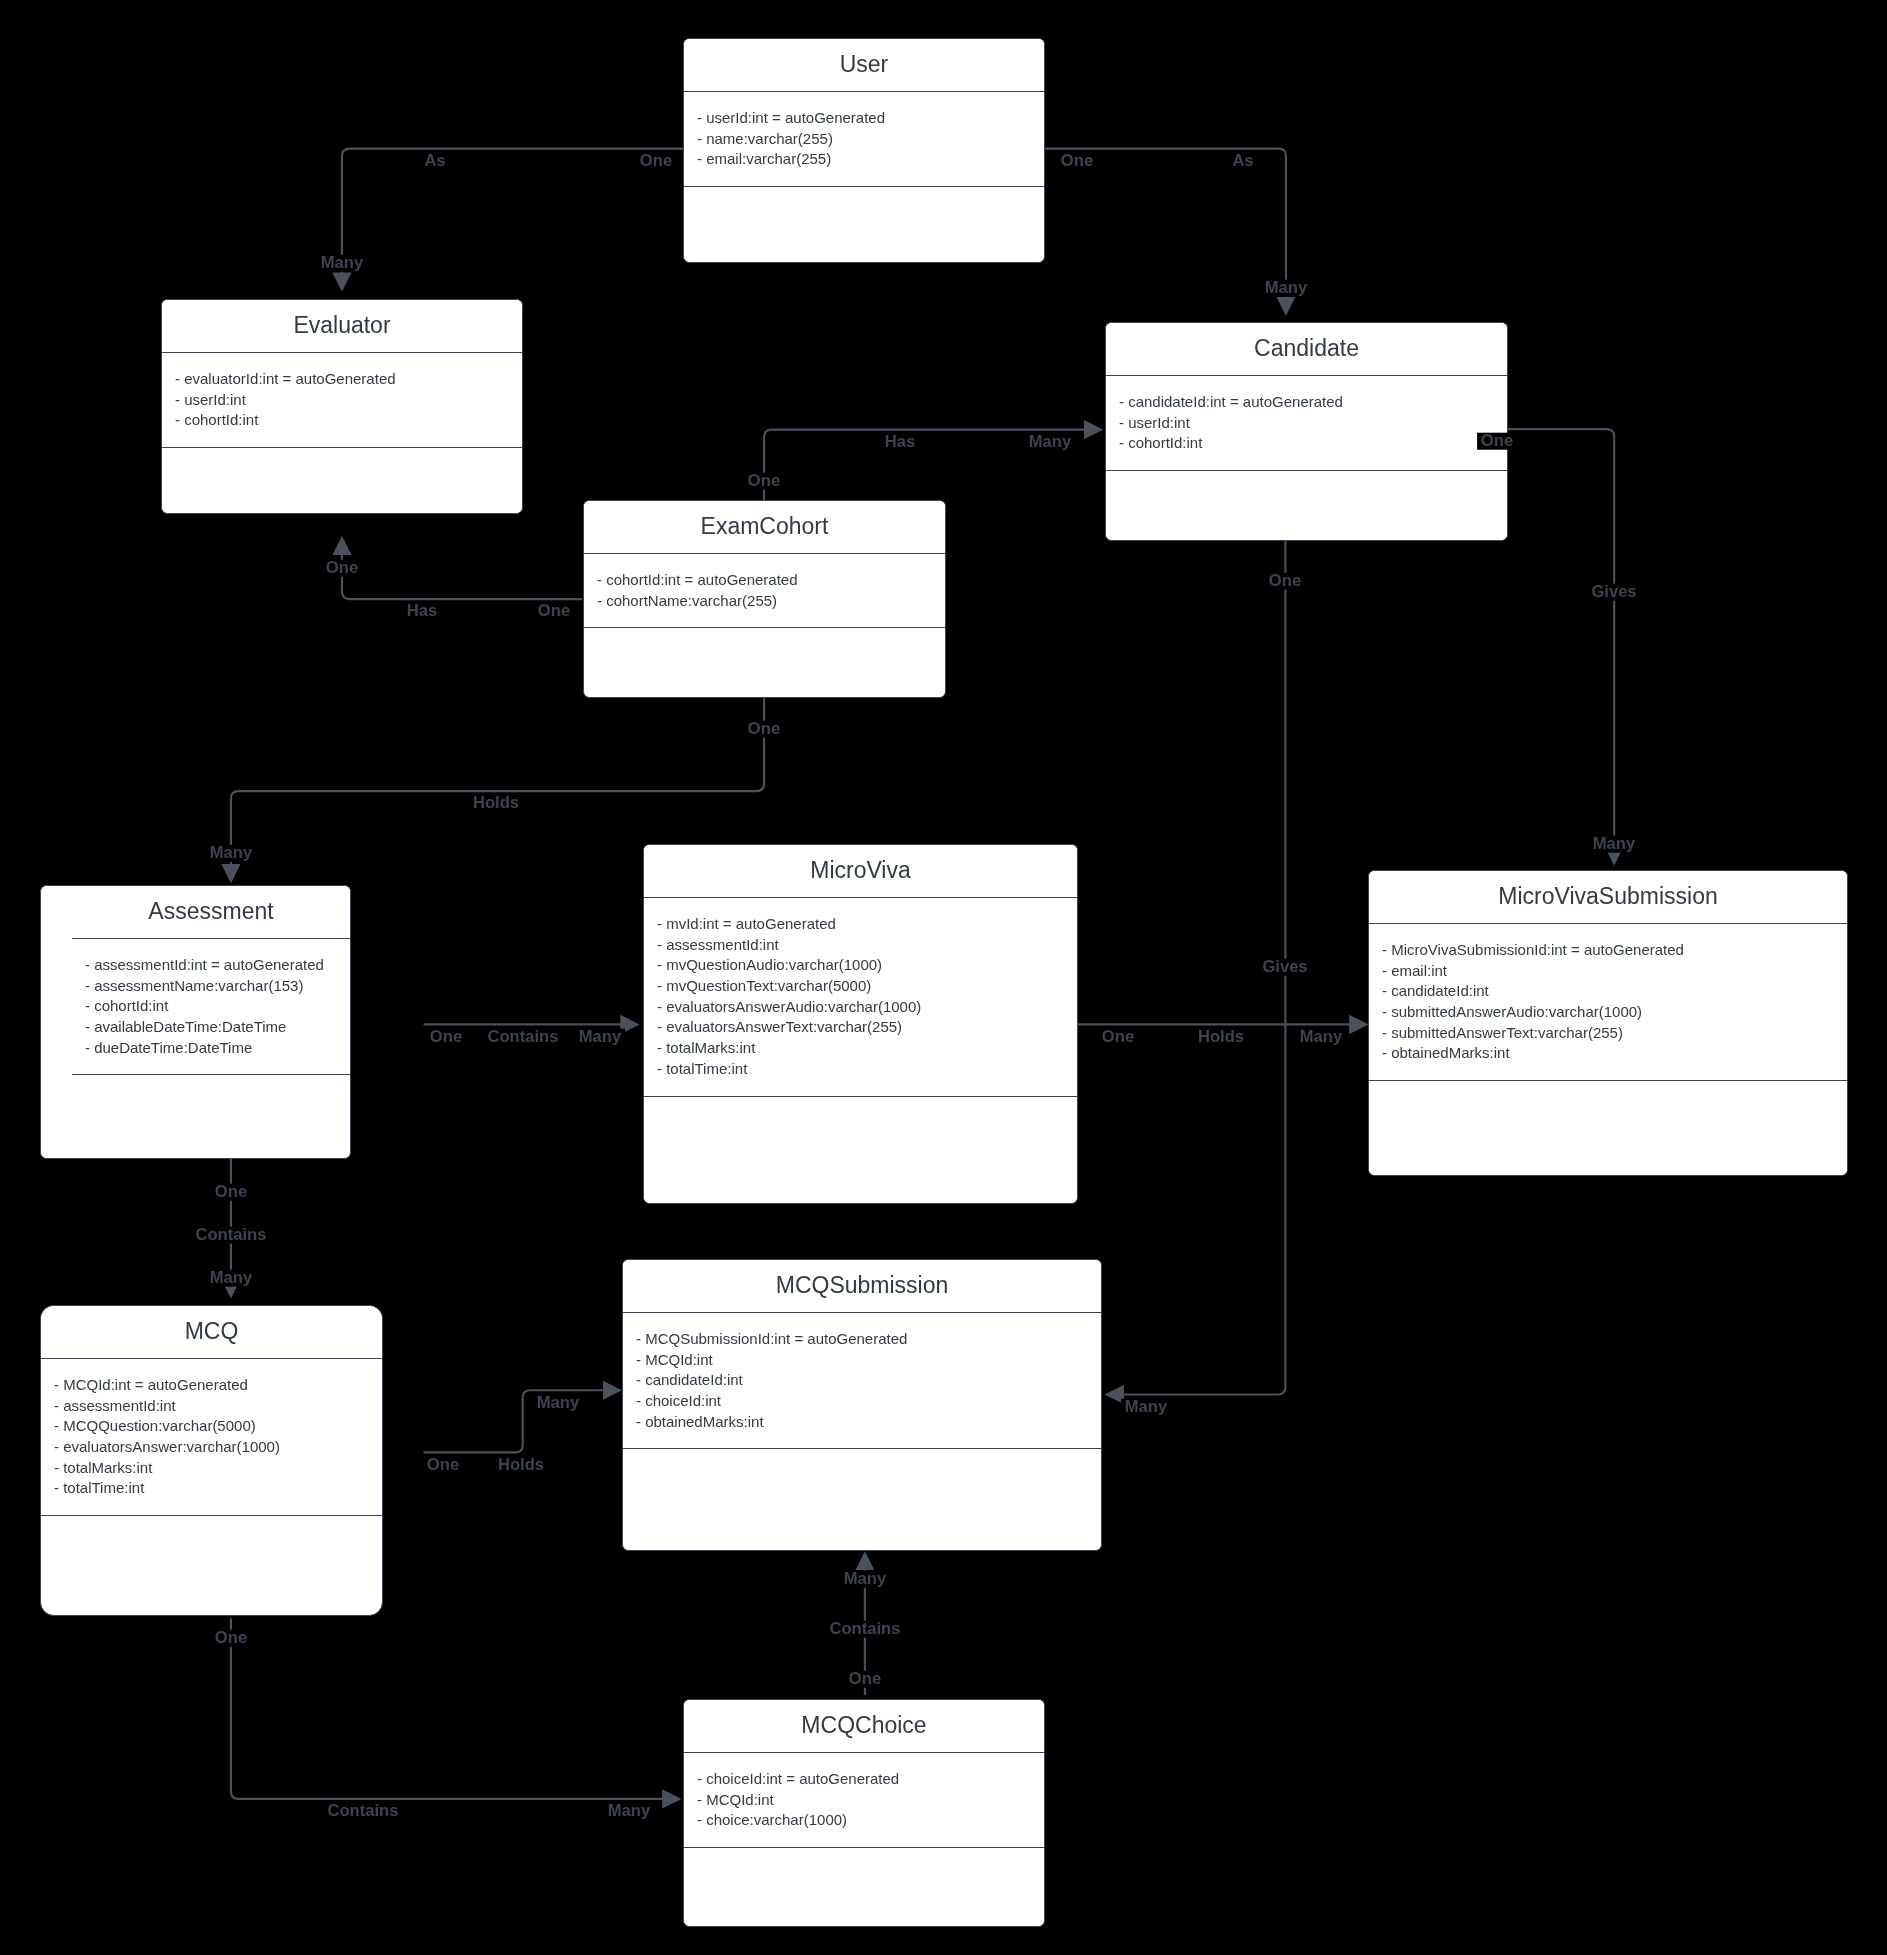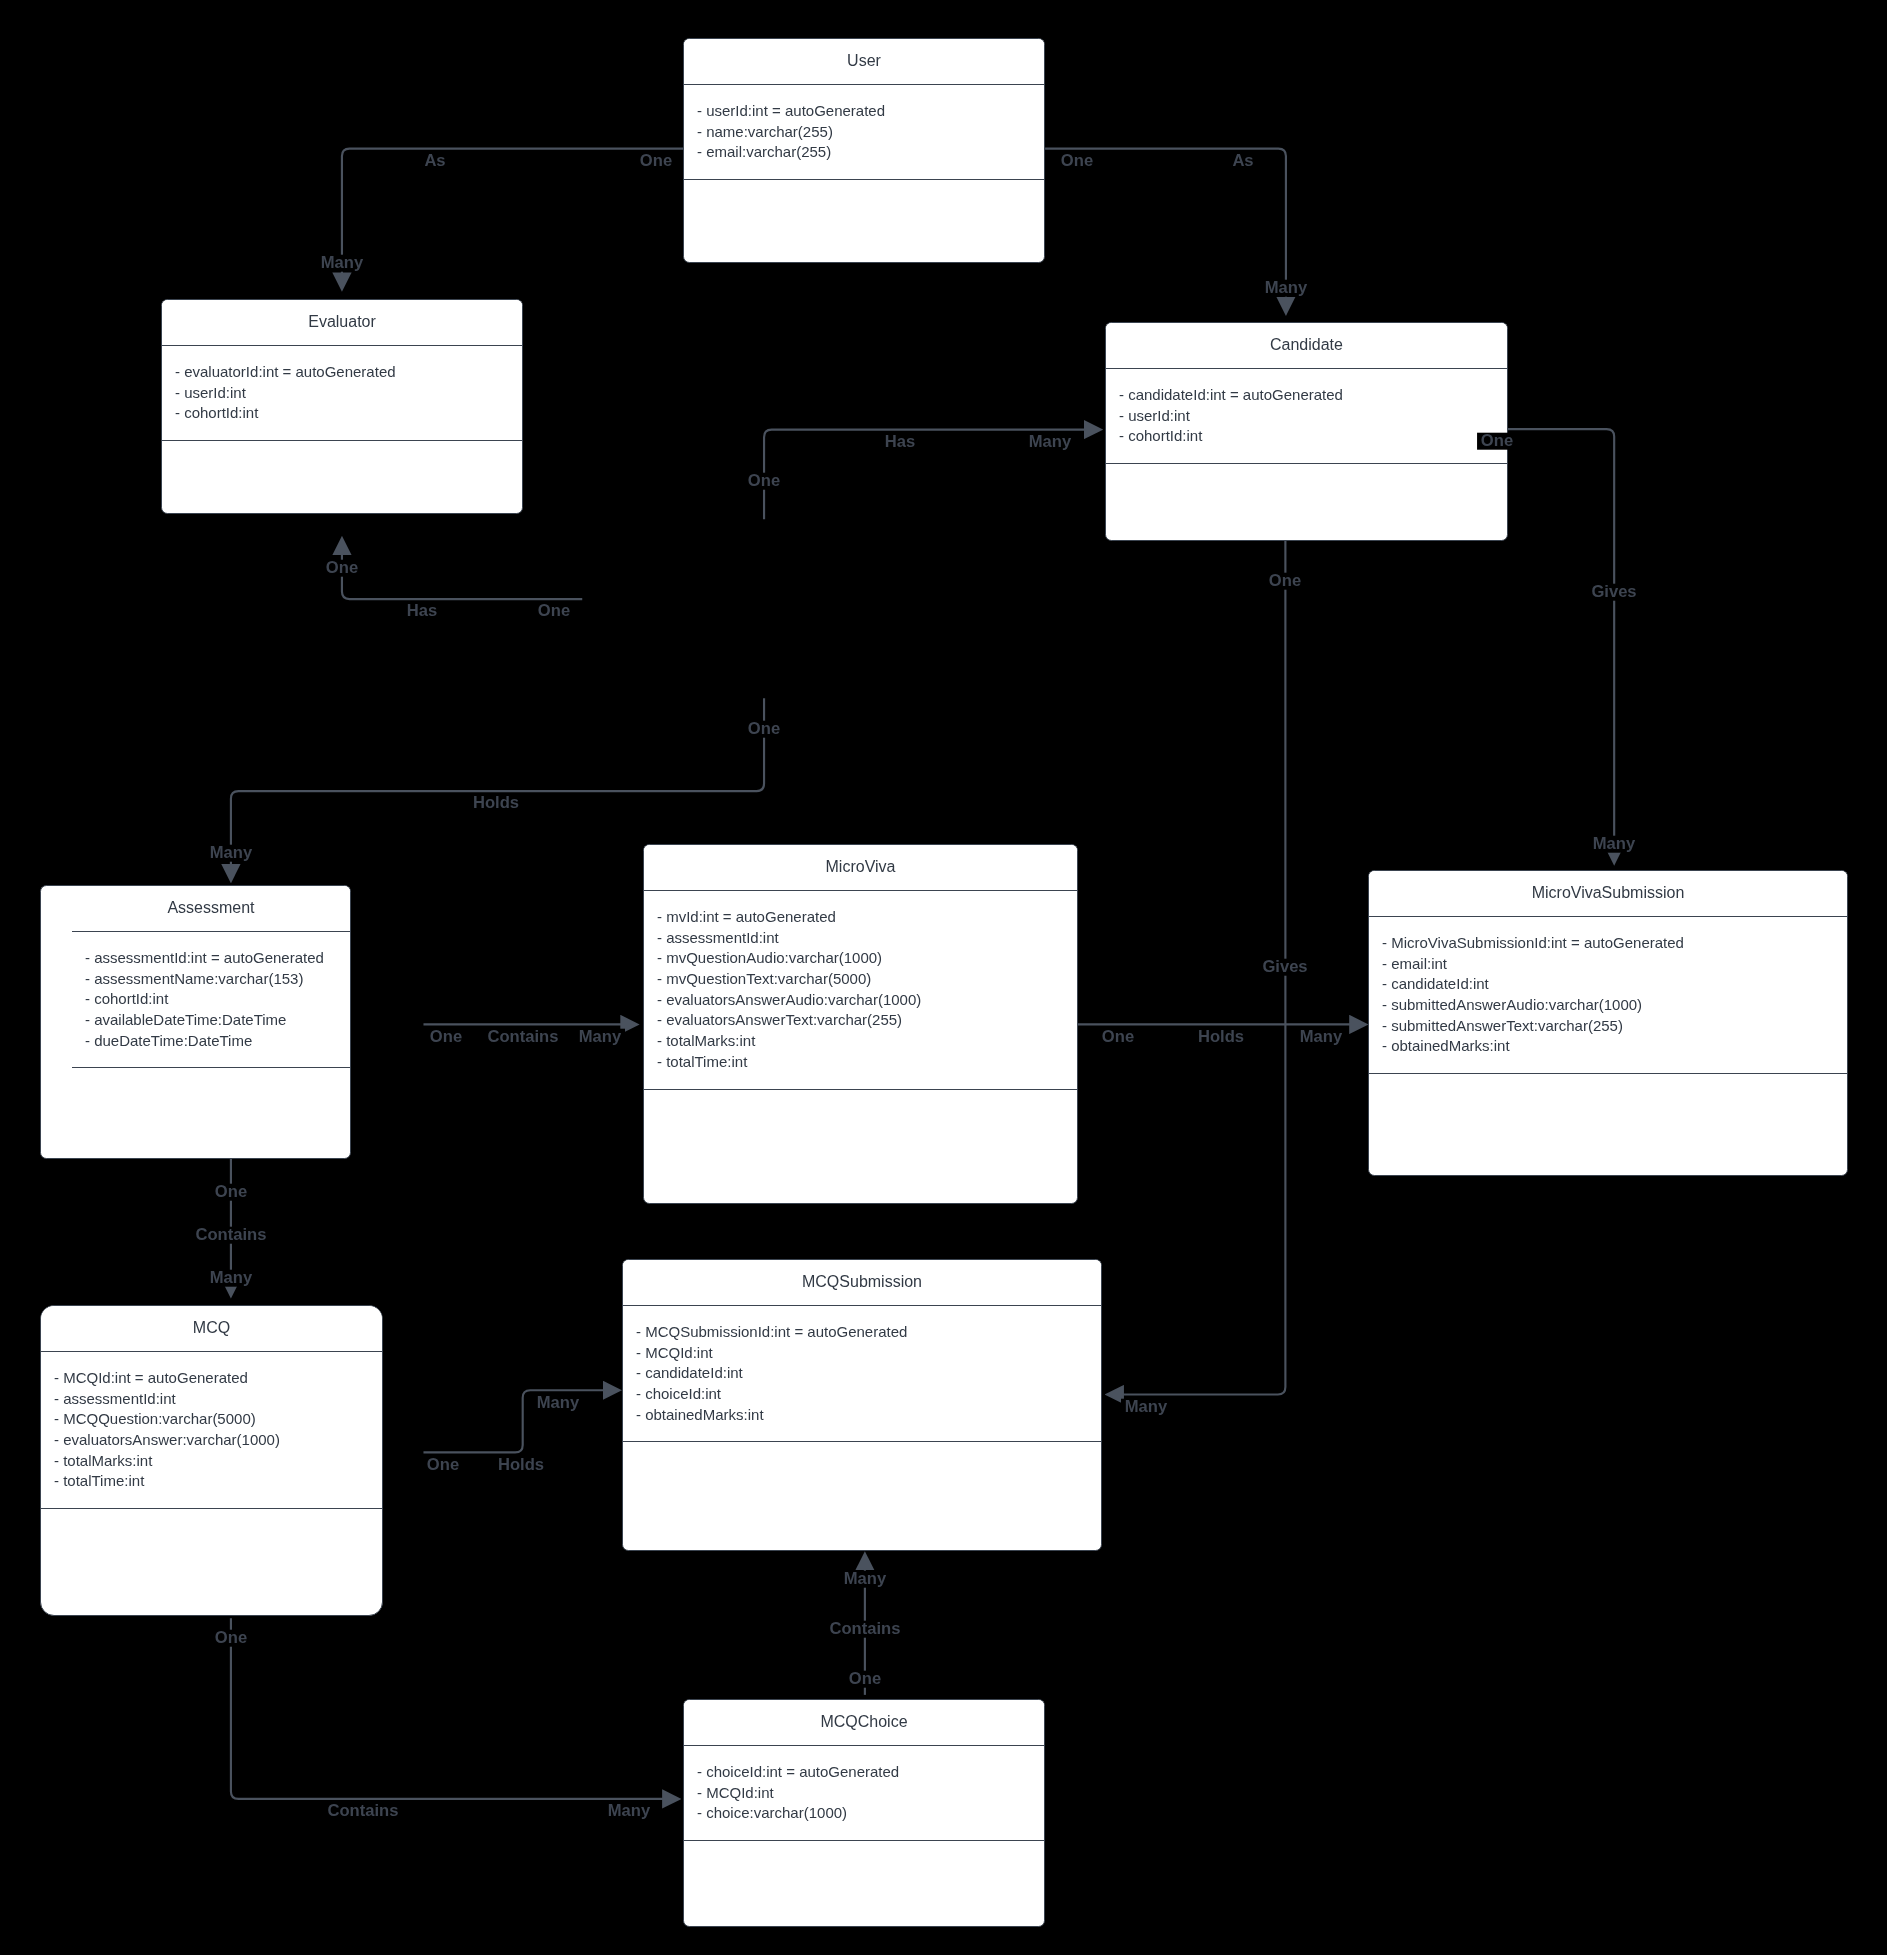--- a/index.html
+++ b/index.html
@@ -27,21 +27,21 @@
     position: absolute;
     background: #ffffff;
     border: 1.6px solid #3b4450;
     border-radius: 6.4px;
     box-sizing: border-box;
     overflow: hidden;
   }
   .uml-title {
     text-align: center;
     color: #323a45;
-    font-size: 16px;
+    font-size: 23px;
     line-height: 1.0;
     padding: 14px 5.4px 15px 5.4px;
     border-bottom: 1.6px solid #3b4450;
     background: #ffffff;
     white-space: nowrap;
   }
   .uml-attrs {
     padding: 16px 13px 16px 13px;
     border-bottom: 1.6px solid #3b4450;
     background: #ffffff;
@@ -133,20 +133,28 @@
   <div class="uml-class" style="left:1105px; top:322px; width:403px; height:219px;">
     <div class="uml-title">Candidate</div>
     <div class="uml-attrs">
       <div class="uml-attr">- candidateId:int = autoGenerated</div>
       <div class="uml-attr">- userId:int</div>
       <div class="uml-attr">- cohortId:int</div>
     </div>
     <div class="uml-methods"></div>
   </div>
 
+  <div class="uml-class" style="left:583px; top:500px; width:363px; height:198px;">
+    <div class="uml-title">ExamCohort</div>
+    <div class="uml-attrs">
+      <div class="uml-attr">- cohortId:int = autoGenerated</div>
+      <div class="uml-attr">- cohortName:varchar(255)</div>
+    </div>
+    <div class="uml-methods"></div>
+  </div>
 
   <div class="uml-class" style="left:40px; top:885px; width:311px; height:274px;padding-left:31px;">
     <div class="uml-title">Assessment</div>
     <div class="uml-attrs">
       <div class="uml-attr">- assessmentId:int = autoGenerated</div>
       <div class="uml-attr">- assessmentName:varchar(153)</div>
       <div class="uml-attr">- cohortId:int</div>
       <div class="uml-attr">- availableDateTime:DateTime</div>
       <div class="uml-attr">- dueDateTime:DateTime</div>
     </div>

